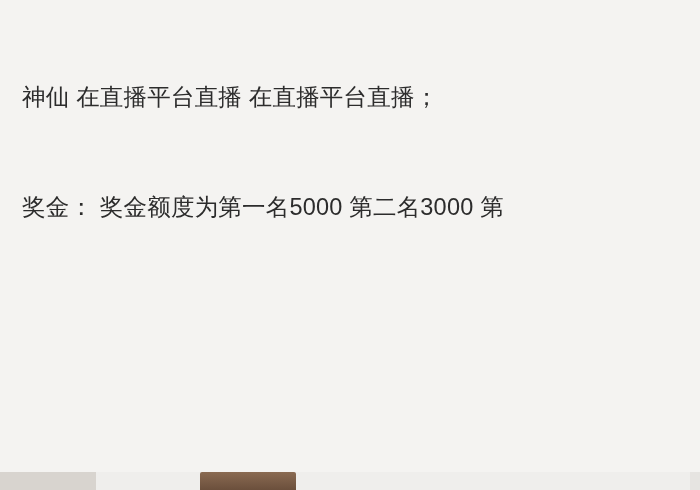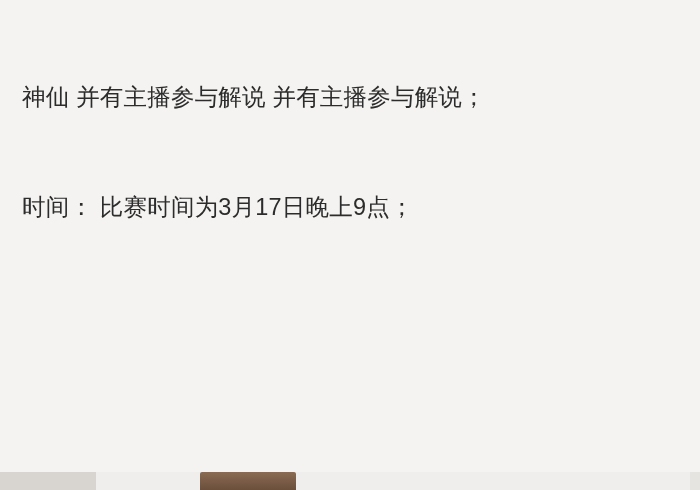--- a/index.html
+++ b/index.html
@@ -71,22 +71,22 @@
     height: 18px;
     background: #e6e4e1;
   }
 </style>
 </head>
 <body>
 
 <div id="page">
 
   <div id="announcement">
-    <span class="line">神仙 并有主播参与解说 并有主播参与解说；</span>
-    <span class="line">时间： 比赛时间为3月17日晚上9点；</span>
+    <span class="line">神仙 在直播平台直播 在直播平台直播；</span>
+    <span class="line">奖金： 奖金额度为第一名5000 第二名3000 第</span>
     
     
     
     
     
     
     
     
   </div>
 

